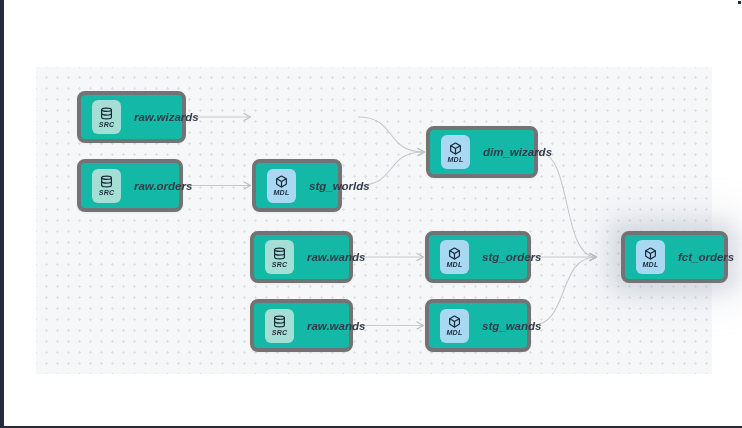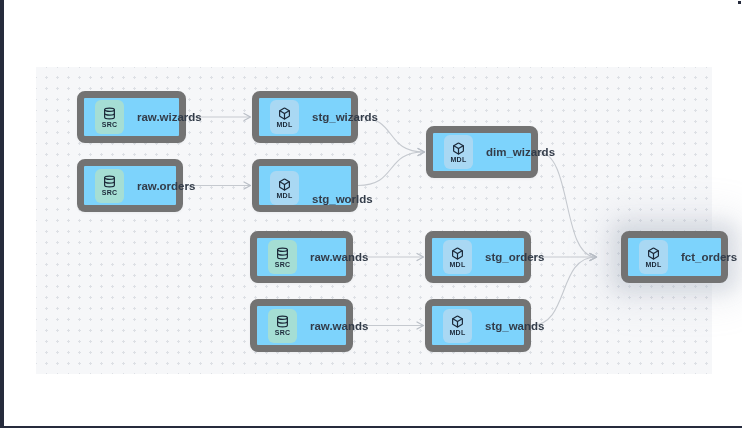--- a/index.html
+++ b/index.html
@@ -12,23 +12,24 @@
     position:absolute;left:36px;top:67px;width:676px;height:307px;
     background-color:#f6f7f9;
     background-image:radial-gradient(circle,#dde0e5 1.1px,rgba(221,224,229,0) 1.4px);
     background-size:11px 11px;background-position:5px 5px;
   }
   svg.edges{position:absolute;left:0;top:0;width:742px;height:428px;pointer-events:none;}
   .edge{fill:none;stroke:var(--edge,#c5c9cf);stroke-width:1.1px;}
   .nodes-layer{position:absolute;left:0;top:0;width:742px;height:428px;}
   .node{
     position:absolute;box-sizing:border-box;display:flex;align-items:center;
-    background:#7dd3fc;border:7px solid #737373;border-radius:8px;
+    background:#14b8a6;border:4px solid #737373;border-radius:8px;
     padding-left:11px;gap:13px;box-shadow:0 1px 3px rgba(25,35,55,0.05);
     cursor:pointer;
+    font-style:italic;
   }
   .node.selected{box-shadow:0 0 16px 10px rgba(166,175,190,0.28),0 0 34px 22px rgba(166,175,190,0.16);}
   .badge{
     width:29px;height:34px;border-radius:6px;flex:0 0 auto;
     display:flex;flex-direction:column;align-items:center;justify-content:center;gap:1px;
   }
   .badge .icon{display:block;}
   .badge-label{font-size:7px;font-weight:700;color:#1b2838;letter-spacing:0.3px;line-height:1;}
   .node-label{font-size:11.5px;font-weight:600;color:#333c49;white-space:nowrap;}
 </style>
@@ -73,33 +74,21 @@
       <svg class="icon icon-src" viewBox="0 0 24 24" width="13" height="13" fill="none" stroke="#1b2838" stroke-width="2.2" stroke-linecap="round" stroke-linejoin="round">
         <ellipse cx="12" cy="5" rx="9" ry="3"></ellipse>
         <path d="M21 12c0 1.66-4 3-9 3s-9-1.34-9-3"></path>
         <path d="M3 5v14c0 1.66 4 3 9 3s9-1.34 9-3V5"></path>
       </svg>
 
       <span class="badge-label">SRC</span>
     </span>
     <span class="node-label">raw.orders</span>
   </div>
-      <div class="node is-mdl" style="left: 252px; top: 91px; width: 106px; height: 52px;">
-    <span class="badge" style="background: rgb(169, 216, 243);">
-
-      <svg class="icon icon-mdl" viewBox="0 0 24 24" width="13" height="13" fill="none" stroke="#1b2838" stroke-width="2.2" stroke-linecap="round" stroke-linejoin="round">
-        <path d="M21 16V8a2 2 0 0 0-1-1.73l-7-4a2 2 0 0 0-2 0l-7 4A2 2 0 0 0 3 8v8a2 2 0 0 0 1 1.73l7 4a2 2 0 0 0 2 0l7-4A2 2 0 0 0 21 16z"></path>
-        <polyline points="3.27 6.96 12 12.01 20.73 6.96"></polyline>
-        <line x1="12" y1="22.08" x2="12" y2="12"></line>
-      </svg>
-      <span class="badge-label">MDL</span>
-    </span>
-    <span class="node-label">stg_wizards</span>
-  </div>
-      <div class="node is-mdl" style="left: 252px; top: 159px; width: 106px; height: 53px; align-items: flex-end;">
+      <div class="node is-mdl" style="left: 252px; top: 159px; width: 90px; height: 53px;">
     <span class="badge" style="background: rgb(169, 216, 243);">
 
       <svg class="icon icon-mdl" viewBox="0 0 24 24" width="13" height="13" fill="none" stroke="#1b2838" stroke-width="2.2" stroke-linecap="round" stroke-linejoin="round">
         <path d="M21 16V8a2 2 0 0 0-1-1.73l-7-4a2 2 0 0 0-2 0l-7 4A2 2 0 0 0 3 8v8a2 2 0 0 0 1 1.73l7 4a2 2 0 0 0 2 0l7-4A2 2 0 0 0 21 16z"></path>
         <polyline points="3.27 6.96 12 12.01 20.73 6.96"></polyline>
         <line x1="12" y1="22.08" x2="12" y2="12"></line>
       </svg>
       <span class="badge-label">MDL</span>
     </span>
     <span class="node-label">stg_worlds</span>

